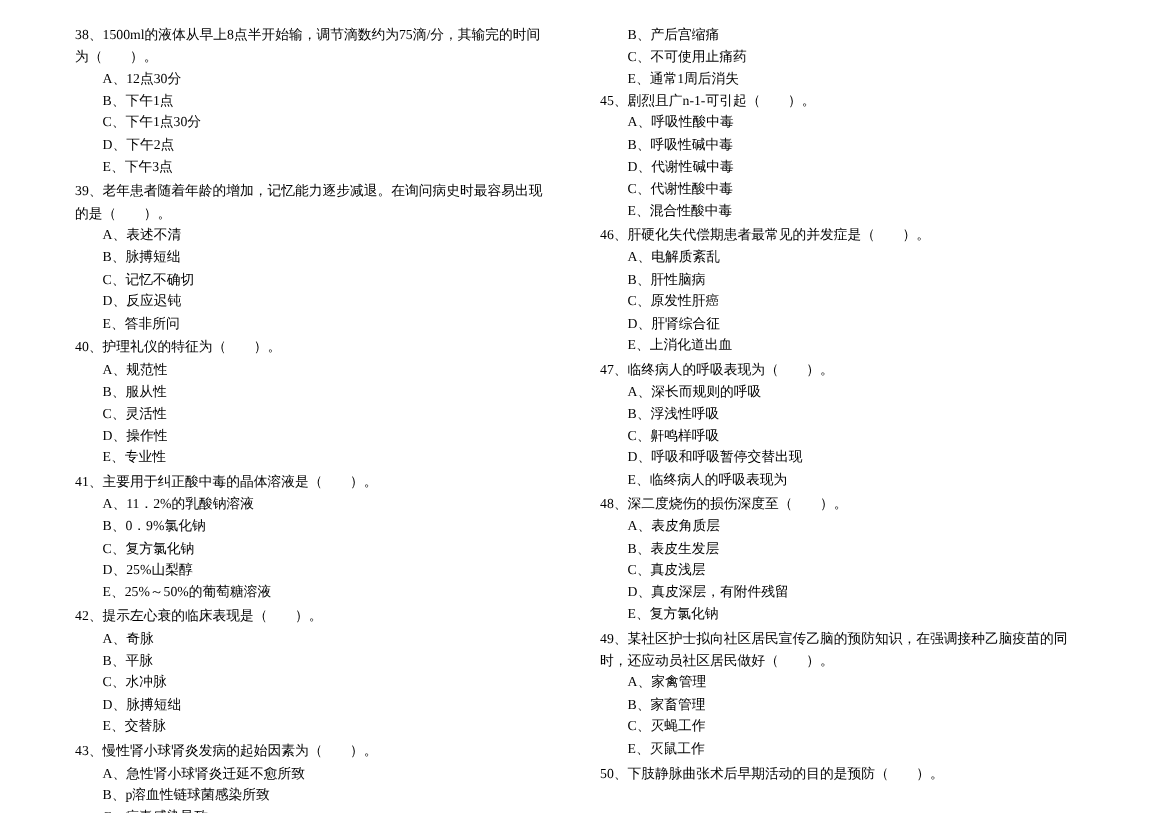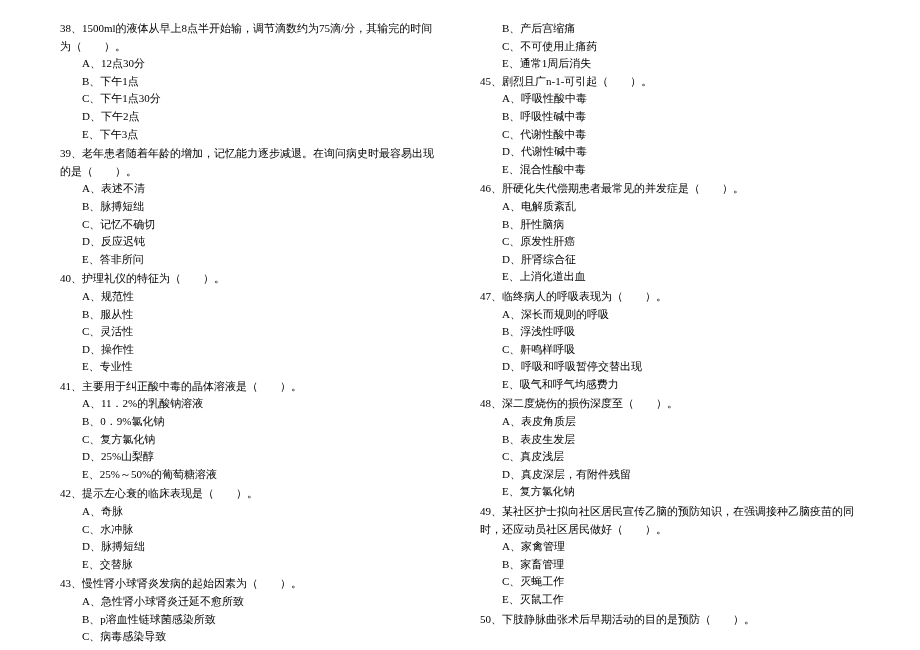--- a/index.html
+++ b/index.html
@@ -63,58 +63,59 @@
         <span class="q-text">41、主要用于纠正酸中毒的晶体溶液是（　　）。</span>
         <span class="option">A、11．2%的乳酸钠溶液</span>
         <span class="option">B、0．9%氯化钠</span>
         <span class="option">C、复方氯化钠</span>
         <span class="option">D、25%山梨醇</span>
         <span class="option">E、25%～50%的葡萄糖溶液</span>
       </div>
       <div class="question">
         <span class="q-text">42、提示左心衰的临床表现是（　　）。</span>
         <span class="option">A、奇脉</span>
+        <span class="option">B、平脉</span>
         <span class="option">C、水冲脉</span>
         <span class="option">D、脉搏短绌</span>
         <span class="option">E、交替脉</span>
       </div>
       <div class="question">
         <span class="q-text">43、慢性肾小球肾炎发病的起始因素为（　　）。</span>
         <span class="option">A、急性肾小球肾炎迁延不愈所致</span>
         <span class="option">B、p溶血性链球菌感染所致</span>
         <span class="option">C、病毒感染导致</span>
       </div>
     </div>
   <div class="column" id="right-col">
       <span class="option">B、产后宫缩痛</span>
       <span class="option">C、不可使用止痛药</span>
       <span class="option">E、通常1周后消失</span>
       <div class="question">
         <span class="q-text">45、剧烈且广n-1-可引起（　　）。</span>
         <span class="option">A、呼吸性酸中毒</span>
         <span class="option">B、呼吸性碱中毒</span>
+        <span class="option">D、代谢性碱中毒</span>
         <span class="option">C、代谢性酸中毒</span>
-        <span class="option">D、代谢性碱中毒</span>
         <span class="option">E、混合性酸中毒</span>
       </div>
       <div class="question">
         <span class="q-text">46、肝硬化失代偿期患者最常见的并发症是（　　）。</span>
         <span class="option">A、电解质紊乱</span>
         <span class="option">B、肝性脑病</span>
         <span class="option">C、原发性肝癌</span>
         <span class="option">D、肝肾综合征</span>
         <span class="option">E、上消化道出血</span>
       </div>
       <div class="question">
         <span class="q-text">47、临终病人的呼吸表现为（　　）。</span>
         <span class="option">A、深长而规则的呼吸</span>
         <span class="option">B、浮浅性呼吸</span>
         <span class="option">C、鼾鸣样呼吸</span>
         <span class="option">D、呼吸和呼吸暂停交替出现</span>
-        <span class="option">E、吸气和呼气均感费力</span>
+        <span class="option">E、临终病人的呼吸表现为</span>
       </div>
       <div class="question">
         <span class="q-text">48、深二度烧伤的损伤深度至（　　）。</span>
         <span class="option">A、表皮角质层</span>
         <span class="option">B、表皮生发层</span>
         <span class="option">C、真皮浅层</span>
         <span class="option">D、真皮深层，有附件残留</span>
         <span class="option">E、复方氯化钠</span>
       </div>
       <div class="question">

